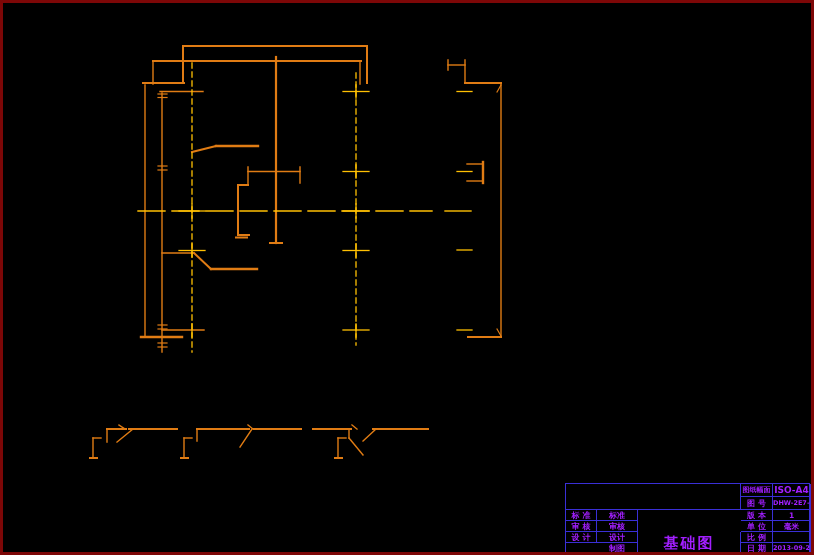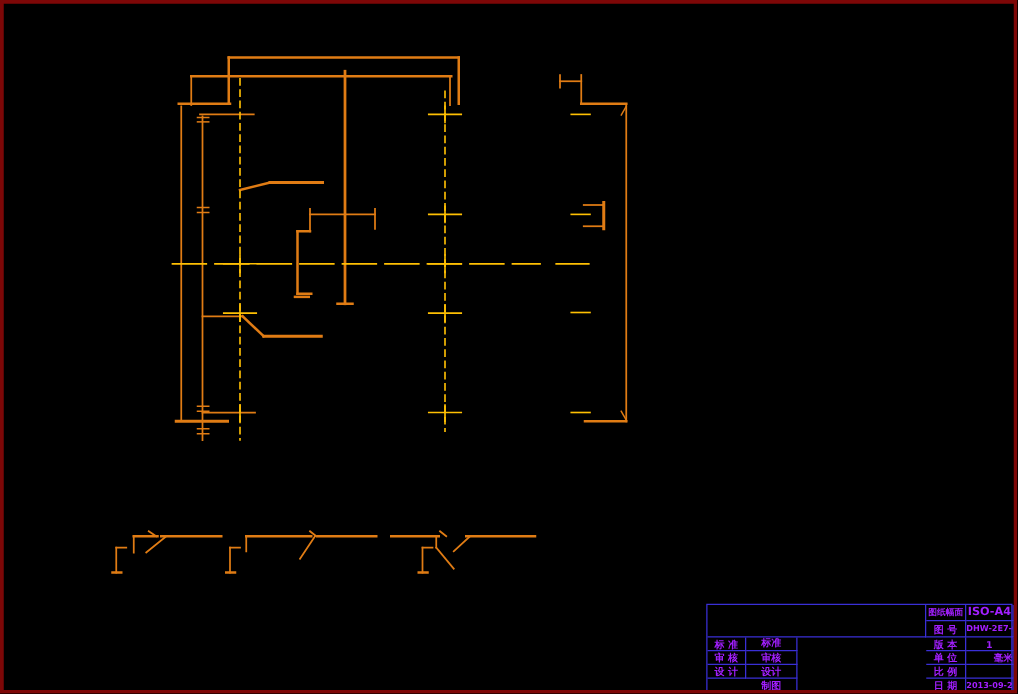--- a/index.html
+++ b/index.html
@@ -155,29 +155,30 @@
 
     <div class="cell lab" style="left:0;top:26px;width:31px;height:11px;line-height:11px;">标 准</div>
     <div class="cell lab" style="left:31px;top:26px;width:41px;height:11px;line-height:11px;font-family:Liberation Mono, monospace;">标准</div>
     <div class="cell lab" style="left:0;top:37px;width:31px;height:11px;line-height:11px;">审 核</div>
     <div class="cell lab" style="left:31px;top:37px;width:41px;height:11px;line-height:11px;">审核</div>
     <div class="cell lab" style="left:0;top:48px;width:31px;height:11px;line-height:11px;">设 计</div>
     <div class="cell lab" style="left:31px;top:48px;width:41px;height:11px;line-height:11px;">设计</div>
     <div class="cell lab" style="left:0;top:59px;width:31px;height:11px;line-height:11px;margin-top:44px;">制 图</div>
     <div class="cell lab" style="left:31px;top:59px;width:41px;height:11px;line-height:11px;">制图</div>
 
+    <div class="cell sheet-title" style="left:72px;top:48px;width:103px;height:22px;line-height:22px;">基础图</div>
 
     <div class="cell lab" style="left:175px;top:0;width:32px;height:13px;line-height:13px;font-size:7px;">图纸幅面</div>
     <div class="cell val" style="left:207px;top:0;width:38px;height:13px;line-height:13px;font-size:9px;">ISO-A4</div>
     <div class="cell lab" style="left:175px;top:13px;width:32px;height:13px;line-height:13px;">图 号</div>
     <div class="cell val" style="left:207px;top:13px;width:38px;height:13px;line-height:13px;font-size:6.5px;">DHW-2E7-01</div>
     <div class="cell lab" style="left:175px;top:26px;width:32px;height:11px;line-height:11px;">版 本</div>
     <div class="cell val" style="left:207px;top:26px;width:38px;height:11px;line-height:11px;">1</div>
     <div class="cell lab" style="left:175px;top:37px;width:32px;height:11px;line-height:11px;">单 位</div>
-    <div class="cell val" style="left:207px;top:37px;width:38px;height:11px;line-height:11px;text-align:right;">毫米</div>
+    <div class="cell val" style="left:207px;top:37px;width:38px;height:11px;line-height:11px;">毫米</div>
     <div class="cell lab" style="left:175px;top:48px;width:32px;height:11px;line-height:11px;text-align:center;">比 例</div>
     <div class="cell val" style="left:207px;top:48px;width:38px;height:11px;line-height:11px;"></div>
     <div class="cell lab" style="left:175px;top:59px;width:32px;height:11px;line-height:11px;">日 期</div>
     <div class="cell val" style="left:207px;top:59px;width:38px;height:11px;line-height:11px;font-size:6.5px;">2013-09-21</div>
   </div>
 
   <div id="frame"></div>
 </div>
 
 </body></html>

